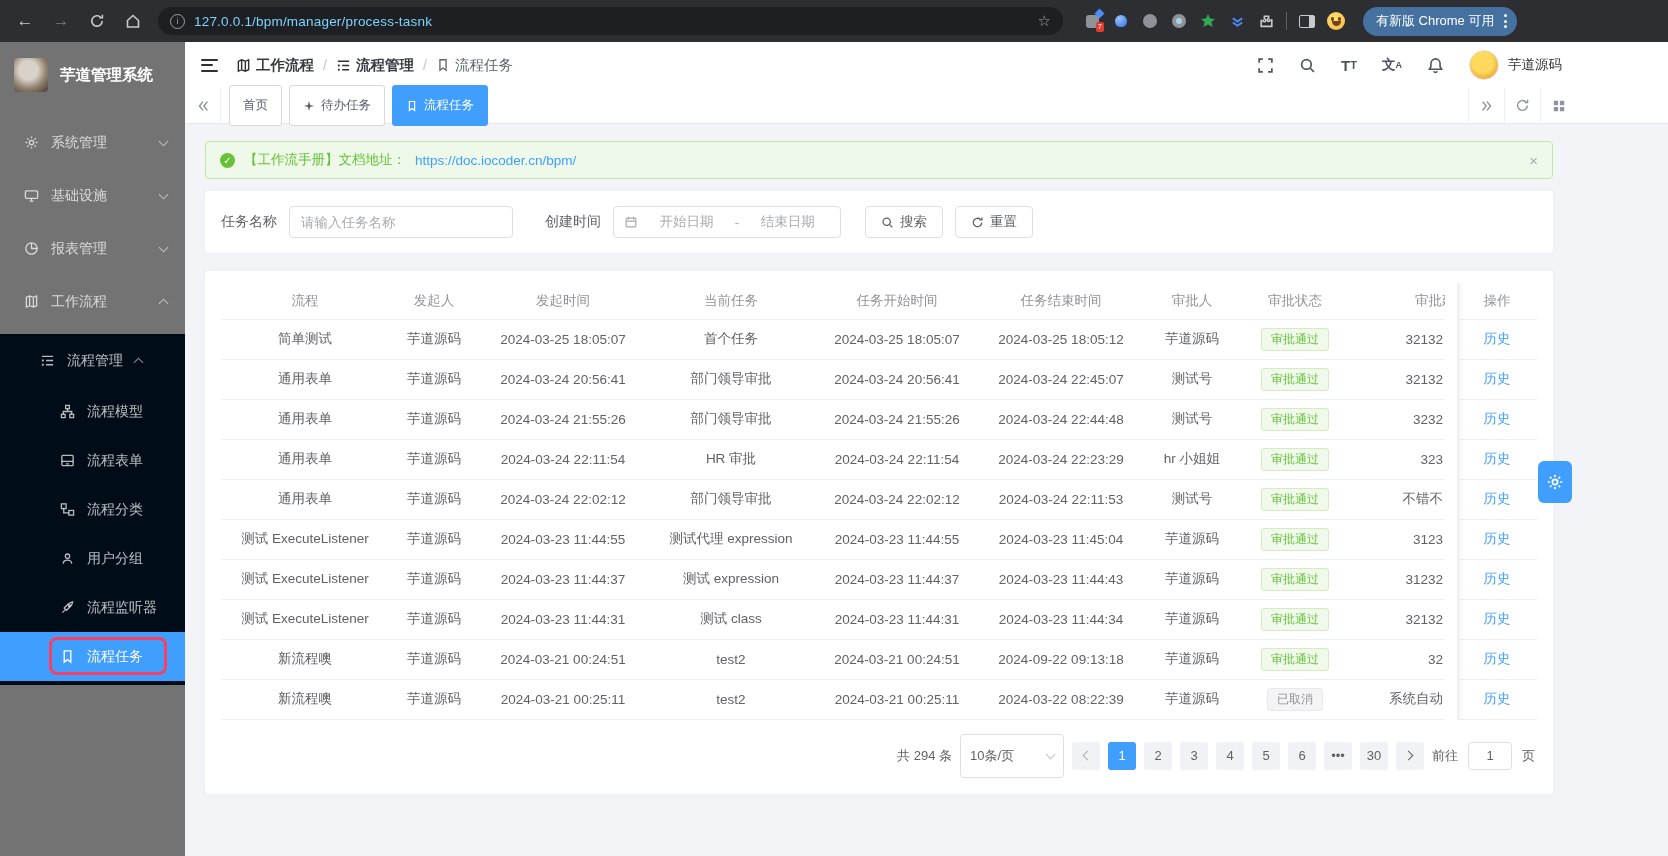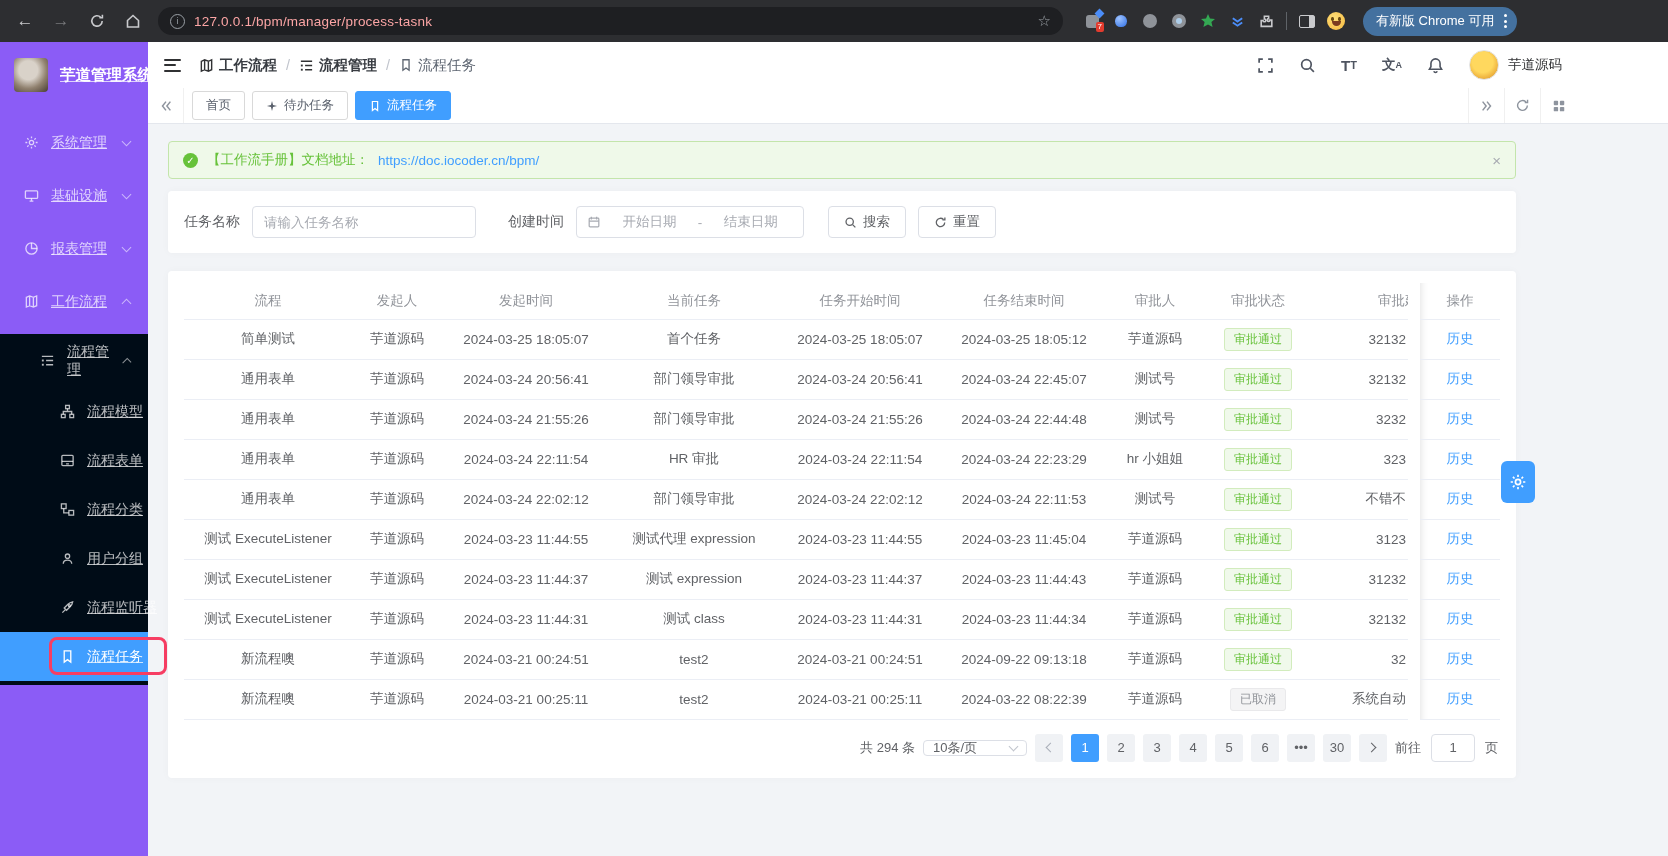--- a/index.html
+++ b/index.html
@@ -10,21 +10,21 @@
   
   .toolbar { height:42px; background:#2d2e31; display:flex; align-items:center;
     padding:0 10px; gap:6px; color:#c9cacd; }
   .nav-btn { width:30px; height:30px; border-radius:50%; display:flex; align-items:center;
     justify-content:center; font-size:17px; cursor:pointer; }
   .nav-btn.dim { color:#77787b; }
   .url-pill { width:905px; height:28px; background:#1e1f22; border-radius:14px;
     display:flex; align-items:center; padding:0 12px; gap:9px; margin-left:4px; }
   .info-i { width:15px; height:15px; border:1.4px solid #9aa0a6; border-radius:50%;
     color:#9aa0a6; font-size:9px; display:flex; align-items:center; justify-content:center; }
-  .url-text { color:#fca5a5; font-size:13.5px; flex:1; letter-spacing:.2px; }
+  .url-text { color:#7dd3fc; font-size:13.5px; flex:1; letter-spacing:.2px; }
   .star { color:#9aa0a6; font-size:15px; }
   .ext-row { display:flex; align-items:center; gap:11px; margin-left:14px; }
   .ext { width:18px; height:18px; position:relative; display:flex; align-items:center; justify-content:center; cursor:pointer; }
   .ext-sq { width:13px; height:13px; background:#8f9399; border-radius:3px; }
   .badge7 { position:absolute; right:-3px; bottom:-2px; background:#e33b2e; color:#fff;
     font-size:8px; line-height:10px; padding:0 2px; border-radius:2px; }
   .diamond { position:absolute; right:-2px; top:-2px; width:7px; height:7px; background:#4b8df8; transform:rotate(45deg); }
   .balloon { width:12px; height:12px; background:radial-gradient(circle at 35% 30%,#9ec3ff,#2f6fe4); border-radius:50% 50% 45% 45%; }
   .gcirc { width:14px; height:14px; background:#8f9399; border-radius:50%; }
   .gcirc.inner::after { content:""; display:block; width:6px; height:6px; margin:4px; border-radius:50%; background:#aeceea; }
@@ -37,21 +37,21 @@
   .emoji::after { content:""; position:absolute; left:4.5px; top:9px; width:9px; height:5px; border-radius:0 0 9px 9px; background:#7c3c1f; }
   .update-chip { margin-left:12px; height:29px; background:#44719f; border-radius:15px;
     display:flex; align-items:center; gap:8px; padding:0 8px 0 13px; color:#fff; font-size:13px; cursor:pointer; white-space:nowrap; }
   .kebab { display:flex; flex-direction:column; gap:2.5px; padding:2px; }
   .kebab i { width:3px; height:3px; border-radius:50%; background:#fff; }
 
   
   .app { display:flex; height:814px; }
 
   
-  .sidebar { width:148px; background:#8b5cf6; color:rgba(255,255,255,0.72); flex-shrink:0;text-decoration:underline; }
+  .sidebar { width:185px; background:#737373; color:rgba(255,255,255,0.72); flex-shrink:0; }
   .logo-row { height:66px; display:flex; align-items:center; gap:12px; padding:0 14px; }
   .logo-img { width:34px; height:34px; border-radius:4px; flex-shrink:0;
     background:radial-gradient(circle at 42% 36%, #d9d2c9 0 32%, #90816f 62%, #473c31); }
   .app-title { color:#fff; font-size:15.5px; font-weight:700; white-space:nowrap; }
   .menu-top { padding-top:8px; }
   .m-item { height:53px; display:flex; align-items:center; gap:12px; padding:0 18px 0 24px;
     font-size:14px; cursor:pointer; }
   .m-item .lbl, .s-item .lbl { flex:1; white-space:nowrap; }
   .chev { width:7px; height:7px; border-right:1.6px solid rgba(255,255,255,.55);
     border-bottom:1.6px solid rgba(255,255,255,.55); transform:rotate(45deg); margin-top:-3px; }
@@ -83,21 +83,21 @@
   .user { display:flex; align-items:center; gap:9px; cursor:pointer; }
   .avatar { width:30px; height:30px; border-radius:50%;
     background:radial-gradient(circle at 45% 40%, #ffd85e 0 45%, #eeb23f 70%, #b98334); border:1px solid #e3e3e3; }
   .uname { font-size:13.5px; color:#303133; }
 
   .tabbar { height:36px; background:#fff; border-bottom:1px solid #e4e7ed; display:flex; align-items:stretch; }
   .tb-side { width:36px; display:flex; align-items:center; justify-content:center; color:#8e949e; cursor:pointer; }
   .tb-side.l { border-right:1px solid #f0f0f0; }
   .tb-side.r { border-left:1px solid #f0f0f0; }
   .tabs { flex:1; display:flex; align-items:center; gap:7px; padding:0 8px; }
-  .tab { height:29px; padding:8px 13px; border:1px solid #d9d9d9; border-radius:3px; background:#fff;
+  .tab { height:41px; padding:8px 13px; border:1px solid #d9d9d9; border-radius:3px; background:#fff;
     font-size:12.5px; color:#585f6b; display:flex; align-items:center; gap:6px; cursor:pointer; white-space:nowrap; }
   .tab.active { background:#409eff; border-color:#409eff; color:#fff; }
   .tb-right { display:flex; align-items:stretch; margin-right:92px; }
 
   
   .content { flex:1; padding:17px 20px; position:relative; overflow:hidden; }
   .alert { width:1348px; height:38px; background:#eff9e9; border:1px solid #c3e5ab; border-radius:4px;
     display:flex; align-items:center; gap:9px; padding:0 14px; font-size:13.5px; }
   .alert-check { width:15px; height:15px; border-radius:50%; background:#67c23a; color:#fff;
     font-size:10px; display:flex; align-items:center; justify-content:center; flex-shrink:0; }
@@ -129,21 +129,21 @@
   td.opinion { text-align:right; padding-right:2px; }
   th.spacer, td.spacer { border-bottom:none; background:#fff; }
   th.actcol, td.actcol { box-shadow:inset 10px 0 9px -10px rgba(0,0,0,0.14); }
   .tag { display:inline-block; padding:3px 9px; font-size:12px; border-radius:3px; line-height:1.25; }
   .tag-success { color:#67c23a; background:#f0f9eb; border:1px solid #d2ecbd; }
   .tag-info { color:#909399; background:#f4f4f5; border:1px solid #e9e9eb; }
   .link { color:#409eff; cursor:pointer; }
 
   .pagination { display:flex; justify-content:flex-end; align-items:center; gap:8px;
     padding:14px 2px 16px; font-size:13px; color:#606266; }
-  .psel { width:104px; height:16px; border:1px solid #dcdfe6; border-radius:4px; display:flex;
+  .psel { width:104px; height:44px; border:1px solid #dcdfe6; border-radius:4px; display:flex;
     align-items:center; justify-content:space-between; padding:0 9px; cursor:pointer; background:#fff; }
   .sel-chev { width:7px; height:7px; border-right:1.5px solid #c0c4cc; border-bottom:1.5px solid #c0c4cc;
     transform:rotate(45deg); margin-top:-3px; }
   .pbtn { min-width:28px; height:28px; background:#f0f2f5; border:none; border-radius:3px;
     display:flex; align-items:center; justify-content:center; font-size:13px; color:#606266;
     cursor:pointer; padding:0 5px; font-family:inherit; }
   .pbtn.active { background:#409eff; color:#fff; }
   .pages { display:flex; gap:8px; }
   .achev { width:7px; height:7px; border-right:1.6px solid #a9aeb8; border-bottom:1.6px solid #a9aeb8; }
   .achev.left { transform:rotate(135deg); margin-left:3px; }

